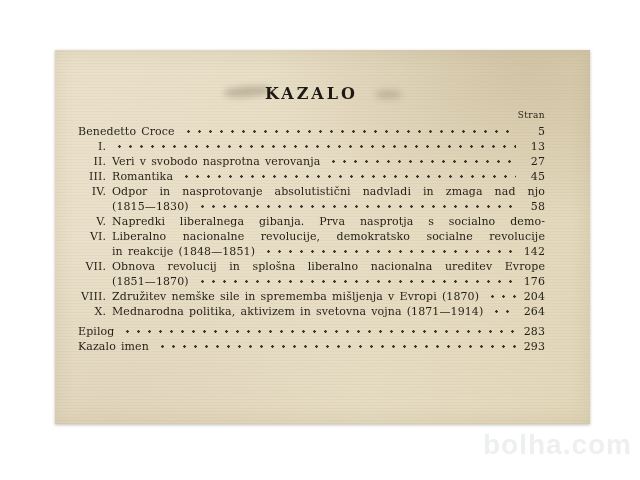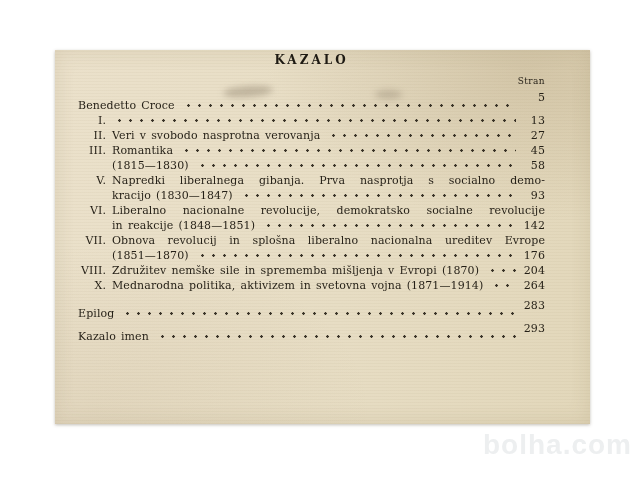--- a/index.html
+++ b/index.html
@@ -34,22 +34,23 @@
     position: absolute;
     left: 23px;
     right: 45px;
     top: 0;
   }
   .smudge { position: absolute; border-radius: 50%; pointer-events: none; }
   .smudge-a { left: 168px; top: 36px; width: 50px; height: 11px; background: rgba(125,113,92,0.38); filter: blur(3px); transform: rotate(-4deg); }
   .smudge-b { left: 320px; top: 40px; width: 27px; height: 9px; background: rgba(125,113,92,0.30); filter: blur(3px); }
 
   .toc-title {
+    margin-top: 34px;
     text-align: center;
-    font-size: 12px;
+    font-size: 16px;
     font-weight: bold;
     letter-spacing: 3px;
     line-height: 20px;
     color: var(--title_ink, #1e1a13);
   }
   .stran {
     margin-top: 6px;
     text-align: right;
     font-size: 9px;
     font-weight: normal;
@@ -71,21 +72,21 @@
     text-align: right;
     white-space: nowrap;
   }
   .entry-text {
     flex: 0 1 auto;
     min-width: 0;
     padding-left: 6px;
     white-space: nowrap;
     overflow: hidden;
   }
-  .style-flush .entry-text { padding-left: 0; margin-top: 8px; }
+  .style-flush .entry-text { padding-left: 0; }
   .leader {
     flex: 1 1 24px;
     min-width: 0;
     margin: 0 1px 3px 5px;
     background-image: radial-gradient(circle, rgba(38,32,22,0.9) 1.05px, rgba(38,32,22,0) 1.5px);
     background-size: 11px 9px;
     background-repeat: repeat-x;
     background-position: 3px bottom;
   }
   .page-col {
@@ -146,37 +147,36 @@
     <span class="entry-text">Veri v svobodo nasprotna verovanja</span>
     <span class="leader"></span>
     <span class="page-col">27</span>
   </div>
           <div class="toc-row style-chapter">
     <span class="num-col">III.</span>
     <span class="entry-text">Romantika</span>
     <span class="leader"></span>
     <span class="page-col">45</span>
   </div>
+          <div class="toc-row style-chapter no-page">
+    <span class="num-col">IV.</span>
+    <span class="entry-text">Odpor in nasprotovanje absolutistični nadvladi in zmaga nad njo</span>
+
+  </div>
           <div class="toc-row style-cont">
     <span class="num-col"></span>
     <span class="entry-text">(1815—1830)</span>
     <span class="leader"></span>
     <span class="page-col">58</span>
   </div>
           <div class="toc-row style-chapter no-page">
     <span class="num-col">V.</span>
     <span class="entry-text">Napredki liberalnega gibanja. Prva nasprotja s socialno demo-</span>
 
   </div>
-          <div class="toc-row style-cont">
-    <span class="num-col"></span>
-    <span class="entry-text">kracijo (1830—1847)</span>
-    <span class="leader"></span>
-    <span class="page-col">93</span>
-  </div>
           <div class="toc-row style-chapter no-page">
     <span class="num-col">VI.</span>
     <span class="entry-text">Liberalno nacionalne revolucije, demokratsko socialne revolucije</span>
 
   </div>
           <div class="toc-row style-cont">
     <span class="num-col"></span>
     <span class="entry-text">in reakcije (1848—1851)</span>
     <span class="leader"></span>
     <span class="page-col">142</span>

